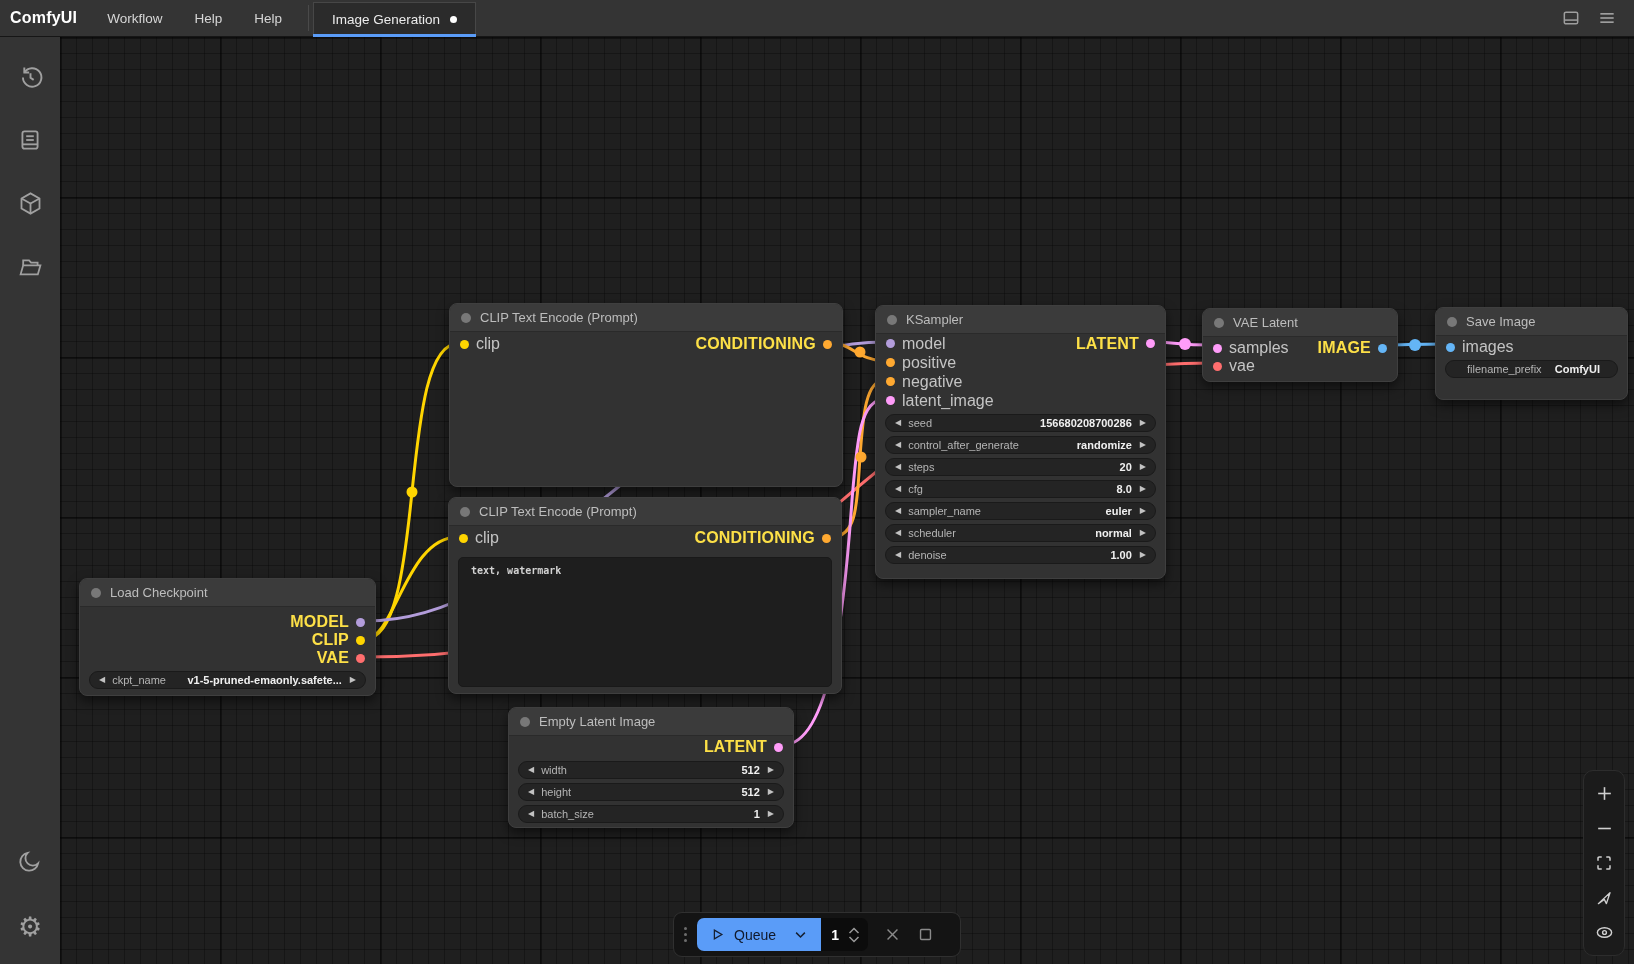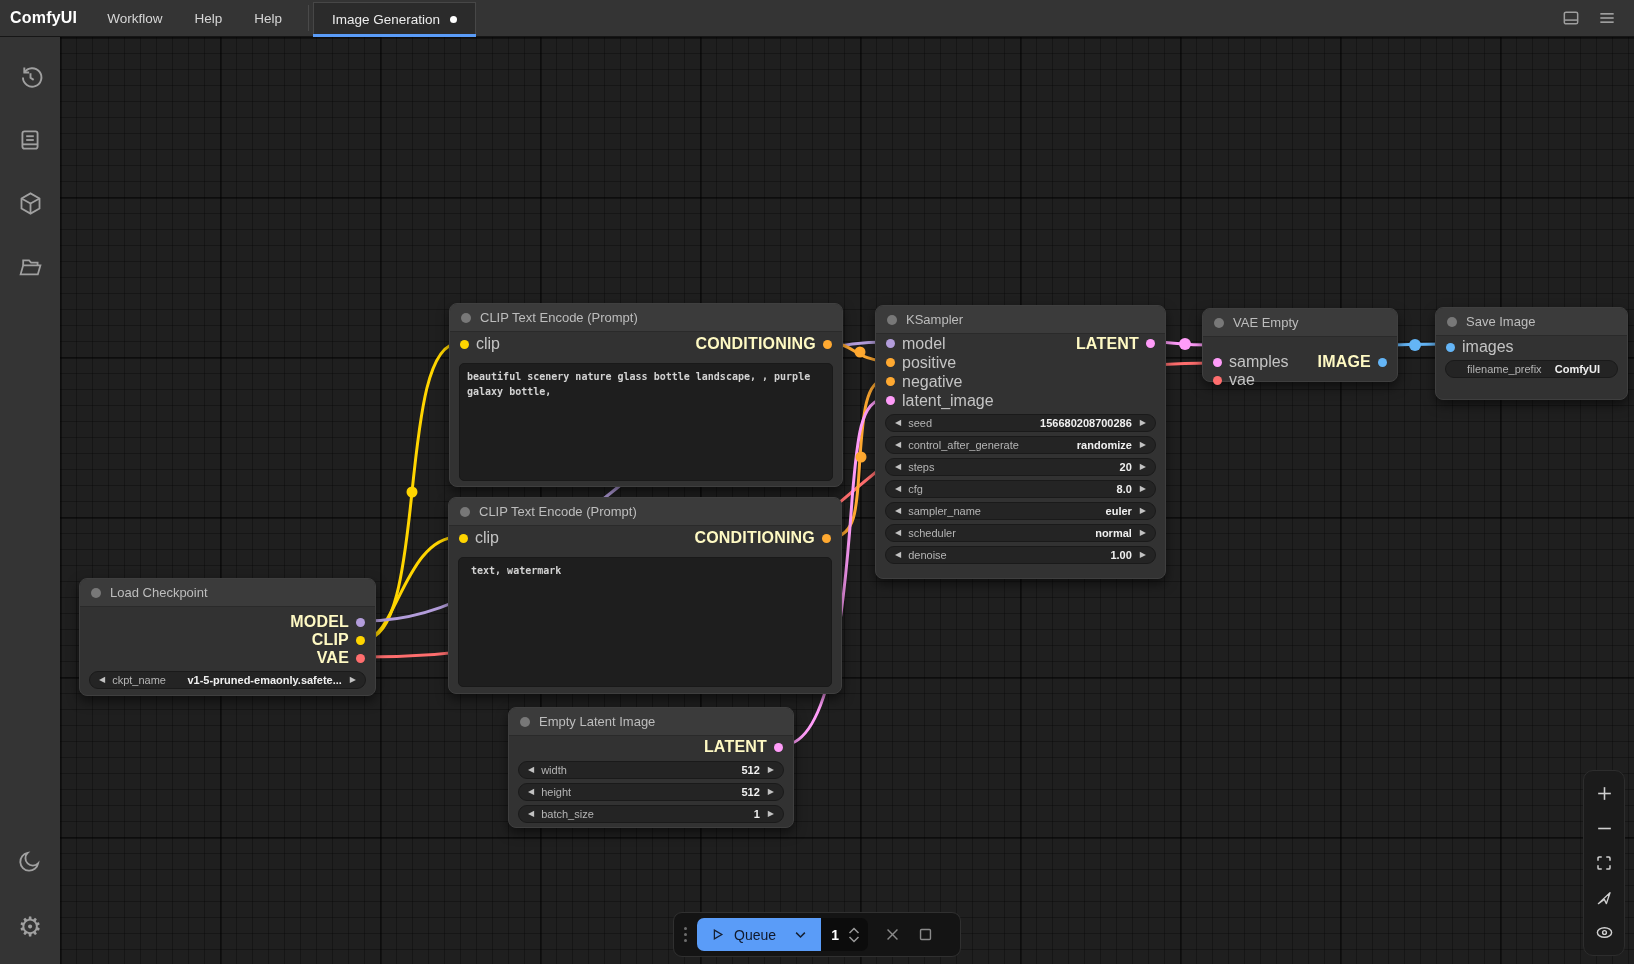--- a/index.html
+++ b/index.html
@@ -44,21 +44,21 @@
   
   .node { position:absolute; z-index:3; background:#323232; border:1px solid #3f3f3f; border-radius:8px;
     box-shadow:0 5px 12px rgba(0,0,0,.55); color:#c8c8c8; }
   .node-title { height:28px; display:flex; align-items:center; gap:9px; padding:12px 11px;
     background:#3b3b3b; border-bottom:1px solid #2a2a2a; border-radius:7px 7px 0 0;
     font-size:13px; color:#bdbdbd; }
   .collapse-dot { width:10px; height:10px; border-radius:50%; background:#787878; flex:0 0 auto; }
   .port-row { position:relative; display:flex; align-items:center; padding:0 10px; font-size:16px; }
   .pdot { width:9px; height:9px; border-radius:50%; flex:0 0 auto; }
   .in-label { margin-left:7px; color:#c4c4c4; }
-  .out-label { margin-left:auto; margin-right:7px; color:#fef9c3; font-weight:600; letter-spacing:.2px; }
+  .out-label { margin-left:auto; margin-right:7px; color:#fde047; font-weight:600; letter-spacing:.2px; }
   .dot-model  { background:#b39ddb; }
   .dot-clip   { background:#ffd500; }
   .dot-vae    { background:#ff6e6e; }
   .dot-cond   { background:#ffa931; }
   .dot-latent { background:#ff9cf9; }
   .dot-image  { background:#64b5f6; }
 
   .widget { height:18px; margin:4px 9px 0 9px; background:#242424; border:1px solid #1a1a1a; border-radius:10px;
     display:flex; align-items:center; padding:0 9px; font-size:11px; color:#b5b5b5; }
   .w-arrow { font-size:8px; color:#c2c2c2; line-height:1; }
@@ -213,21 +213,20 @@
     <div class="node-title">
       <span class="collapse-dot"></span>
       <span>CLIP Text Encode (Prompt)</span>
     </div>
     <div class="port-row" style="height:24px;">
       <span class="pdot dot-clip"></span>
       <span class="in-label">clip</span>
       <span class="out-label">CONDITIONING</span>
       <span class="pdot dot-cond"></span>
     </div>
-    <div class="prompt-box" style="height:118px;">beautiful scenery nature glass bottle landscape, , purple galaxy bottle,</div>
   </div>
 
   <div class="node" style="left:448px; top:497px; width:394px; height:197px;">
     <div class="node-title">
       <span class="collapse-dot"></span>
       <span>CLIP Text Encode (Prompt)</span>
     </div>
     <div class="port-row" style="height:24px;">
       <span class="pdot dot-clip"></span>
       <span class="in-label">clip</span>
@@ -329,23 +328,23 @@
       <span class="w-arrow">◀</span>
       <span class="w-name">denoise</span>
       <span class="w-value">1.00</span>
       <span class="w-arrow">▶</span>
     </div>
   </div>
 
   <div class="node" style="left:1202px; top:308px; width:196px; height:74px;">
     <div class="node-title">
       <span class="collapse-dot"></span>
-      <span>VAE Empty</span>
-    </div>
-    <div class="port-row" style="height:18px; margin-top:16px;">
+      <span>VAE Latent</span>
+    </div>
+    <div class="port-row" style="height:18px; margin-top:2px;">
       <span class="pdot dot-latent"></span>
       <span class="in-label">samples</span>
       <span class="out-label">IMAGE</span>
       <span class="pdot dot-image"></span>
     </div>
     <div class="port-row" style="height:18px;">
       <span class="pdot dot-vae"></span>
       <span class="in-label">vae</span>
     </div>
   </div>

